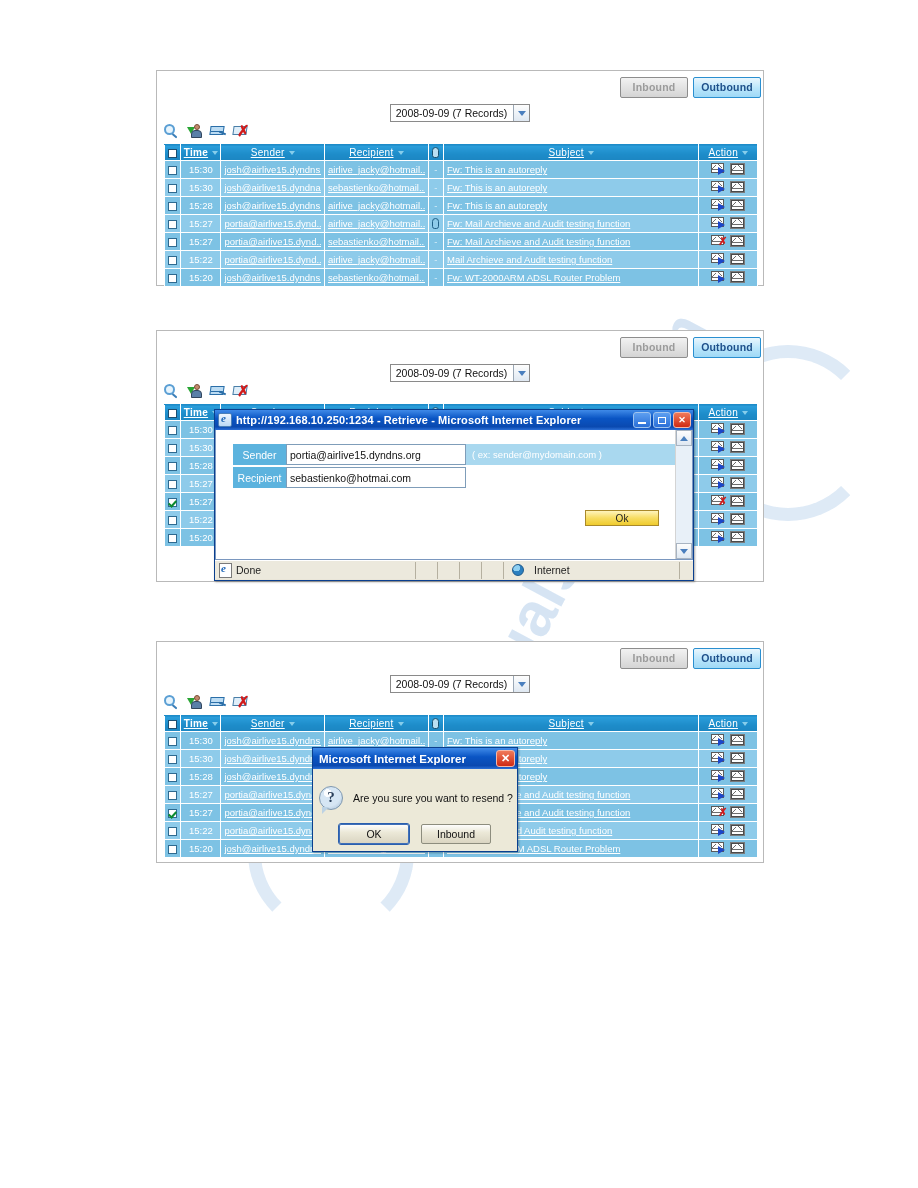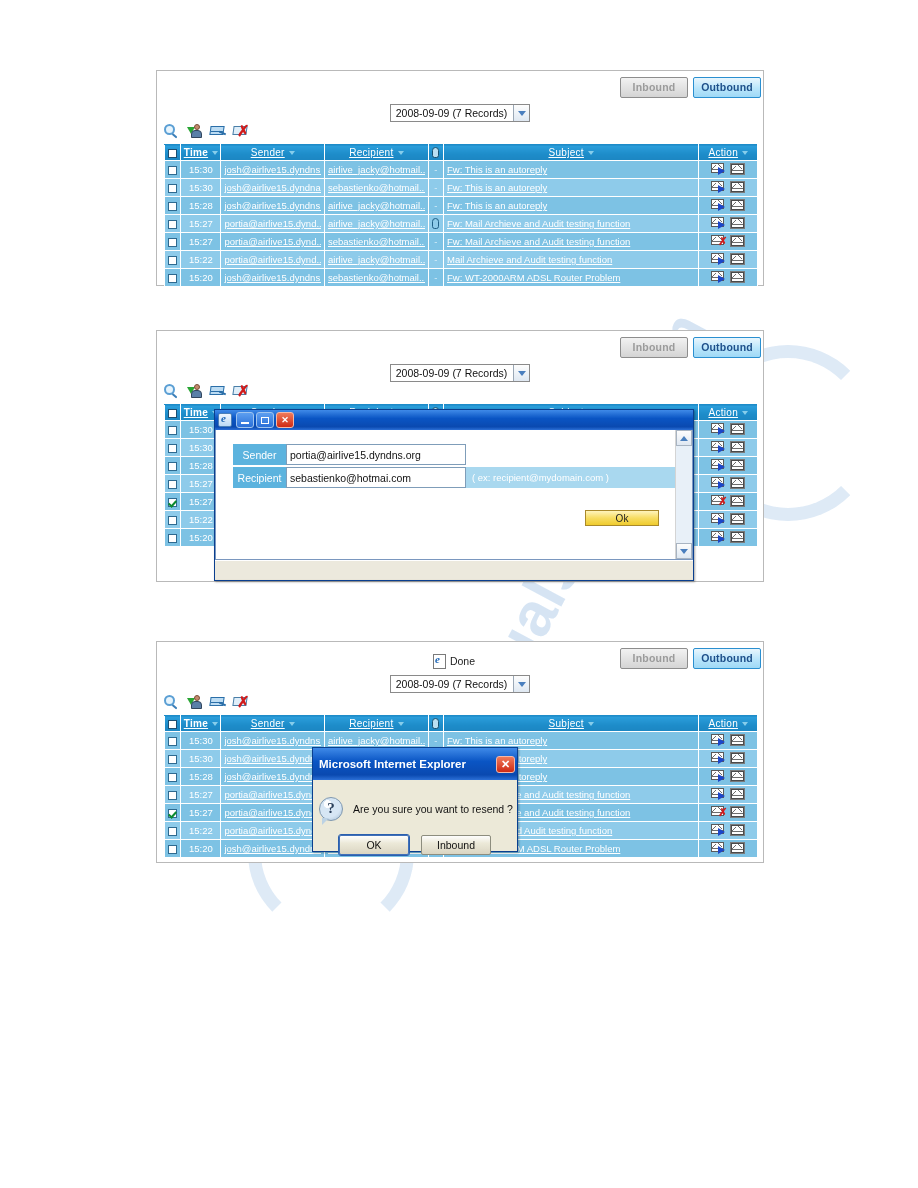--- a/index.html
+++ b/index.html
@@ -317,21 +317,20 @@
   .sc-btn.top i{border-bottom:5px solid #4a7fbe;}
   .sc-btn.bot i{border-top:5px solid #4a7fbe;}
   .sc-track{position:absolute;left:0;top:16px;bottom:16px;width:16px;background:#e8f0f8;}
 
   .ie-status{
     height:19px;background:#ece9dd;
     border-top:1px solid #ffffff;
     display:flex;align-items:center;
     font-size:10.5px;color:#222;
     box-sizing:border-box;
-    flex-direction:column;
   }
   .st-cell{
     height:17px;display:flex;align-items:center;
     border-left:1px solid #b5b0a0;
     padding:0 4px;box-sizing:border-box;
   }
   .st-done{flex:0 0 200px;border-left:none;gap:4px;}
   .st-sp{width:22px;}
   .st-zone{flex:1;justify-content:flex-start;gap:10px;padding-left:8px;}
   .st-grip{width:14px;position:relative;}
@@ -348,21 +347,21 @@
 
   
   .cdlg{
     position:absolute;left:312px;top:747px;width:206px;height:105px;
     background:#ece9d8;
     border:1px solid #0a3f8f;
     box-sizing:border-box;z-index:20;
     box-shadow:1px 1px 2px rgba(0,0,0,.3);
   }
   .cdlg-title{
-    height:32px;
+    height:21px;
     background:linear-gradient(#3f8ae8,#0a55c4 42%,#0a49b0 84%,#2b6fd6);
     display:flex;align-items:center;justify-content:space-between;
     padding:0 2px 0 6px;color:#fff;font-weight:bold;font-size:11.5px;
   }
   .cdlg-body{
     height:83px;display:flex;flex-direction:column;
     align-items:center;justify-content:center;padding-top:2px;
   }
   .cdlg-msg{display:flex;align-items:center;gap:10px;padding:4px 6px 0 8px;}
   .qbubble{
@@ -831,43 +830,44 @@
           </tr>
         </tbody>
     </table>
 
   </div>
 </div>
 
 <div class="iewin">
   <div class="ie-title">
     <span class="ie-favicon"></span>
+    <span class="ie-titletext">http://192.168.10.250:1234 - Retrieve - Microsoft Internet Explorer</span>
     <span class="ie-btns">
       <span class="ie-btn">
           <span class="mini"></span>
         </span>
       <span class="ie-btn">
           <span class="maxi"></span>
         </span>
       <span class="ie-btn close">✕</span>
     </span>
   </div>
 
   <div class="ie-body">
     <div class="ie-content">
 
       <div class="frm-row">
         <div class="frm-label">Sender</div>
         <input class="frm-input" type="text" value="portia@airlive15.dyndns.org" style="">
+        <div class="frm-hint">( ex: sender@mydomain.com )</div>
       </div>
 
       <div class="frm-row">
         <div class="frm-label">Recipient</div>
         <input class="frm-input" type="text" value="sebastienko@hotmai.com" style="">
-        <div class="frm-hint">( ex: recipient@mydomain.com )</div>
       </div>
 
       <div class="okwrap">
         <span class="ok-btn">Ok</span>
       </div>
     </div>
 
     <div class="ie-scroll">
       <div class="sc-btn top">
           <i></i>

